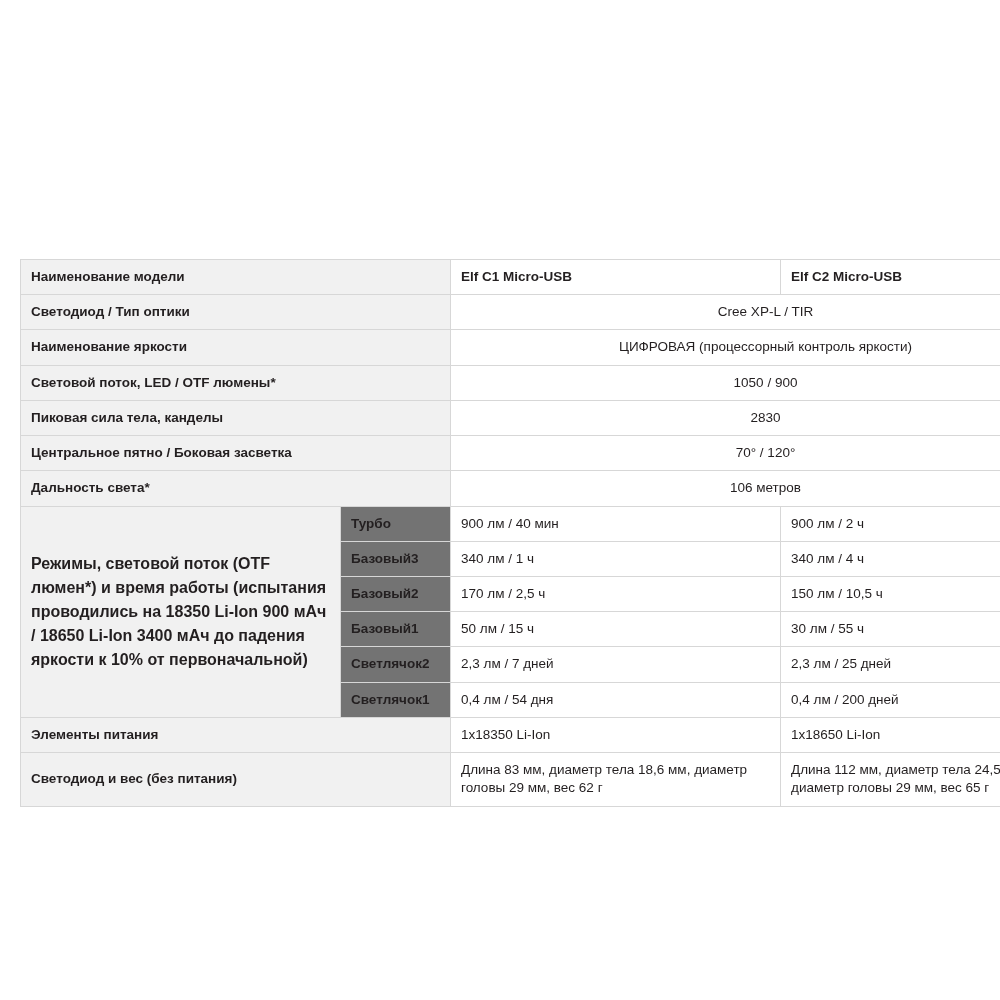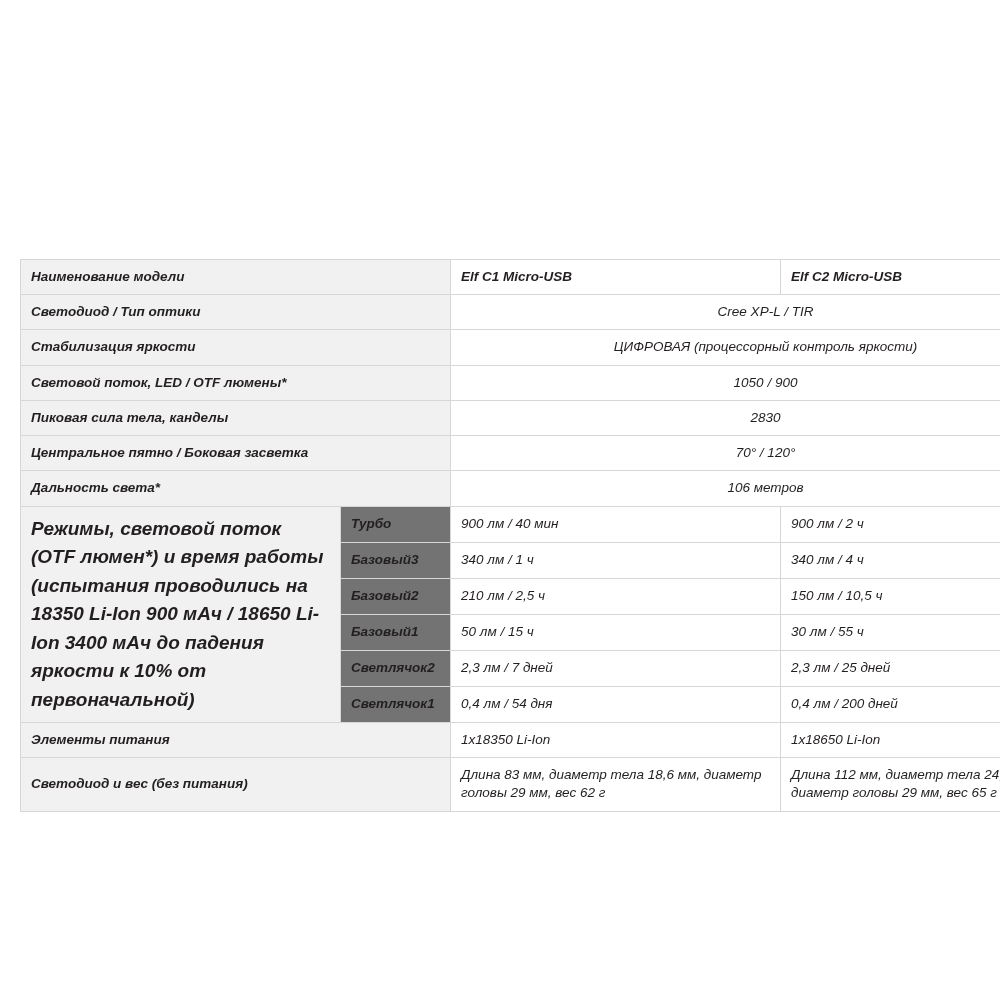--- a/index.html
+++ b/index.html
@@ -9,21 +9,20 @@
     width: 1000px;
     height: 1000px;
     font-family: "Liberation Sans", sans-serif;
   }
   #page {
     position: relative;
     width: 1000px;
     height: 1000px;
     background: #ffffff;
     overflow: hidden;
-    font-style: italic;
   }
   .spec-wrap {
     position: absolute;
     left: 20px;
     top: 259px;
     width: 960px;
   }
   table.spec {
     border-collapse: collapse;
     width: 960px;
@@ -60,21 +59,21 @@
   }
   .col-label { width: 320px; }
   .col-sub { width: 110px; }
   .col-c1 { width: 330px; }
   .col-c2 { width: 300px; }
   .tall-label {
     vertical-align: middle;
   }
   .modes-label {
     font-weight: bold;
-    font-size: 19px;
+    font-size: 16px;
     line-height: 1.5;
     padding: 8px 10px;
   }
 </style>
 </head>
 <body>
 
 <div id="page">
   <div class="spec-wrap">
     <table class="spec">
@@ -100,21 +99,21 @@
         <tr>
           <td colspan="2" class="label">
             <div class="cell">Светодиод / Тип оптики</div>
           </td>
           <td colspan="2" class="value merged">
             <div class="cell">Cree XP-L / TIR</div>
           </td>
         </tr>
         <tr>
           <td colspan="2" class="label">
-            <div class="cell">Стабилизация яркости</div>
+            <div class="cell">Наименование яркости</div>
           </td>
           <td colspan="2" class="value merged">
             <div class="cell">ЦИФРОВАЯ (процессорный контроль яркости)</div>
           </td>
         </tr>
         <tr>
           <td colspan="2" class="label">
             <div class="cell">Световой поток, LED / OTF люмены*</div>
           </td>
           <td colspan="2" class="value merged">
@@ -169,21 +168,21 @@
           </td>
           <td class="value">
             <div class="cell">340 лм / 4 ч</div>
           </td>
         </tr>
         <tr>
           <td class="label sub">
             <div class="cell">Базовый2</div>
           </td>
           <td class="value">
-            <div class="cell">210 лм / 2,5 ч</div>
+            <div class="cell">170 лм / 2,5 ч</div>
           </td>
           <td class="value">
             <div class="cell">150 лм / 10,5 ч</div>
           </td>
         </tr>
         <tr>
           <td class="label sub">
             <div class="cell">Базовый1</div>
           </td>
           <td class="value">

